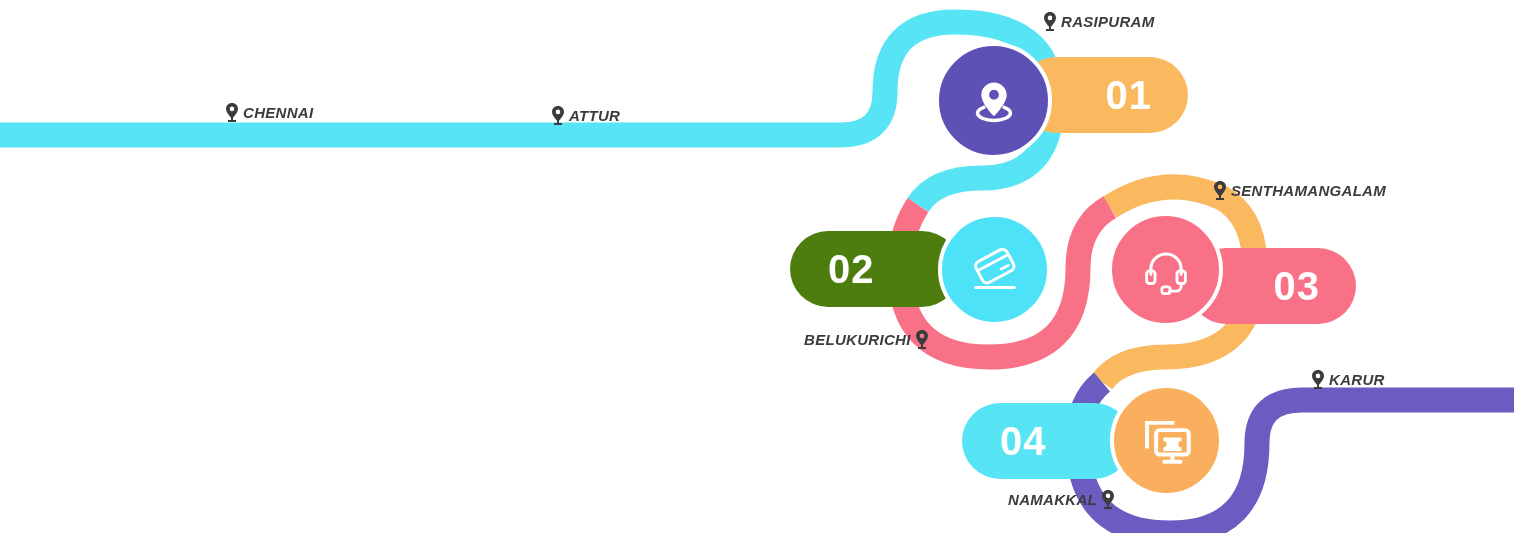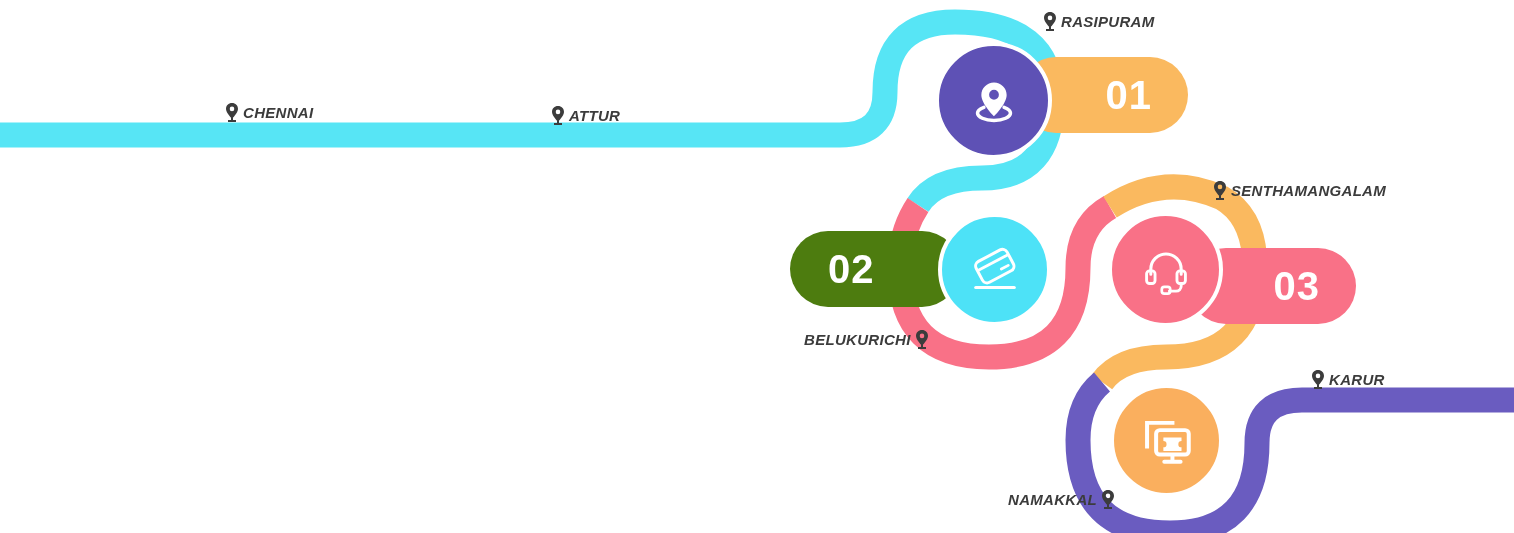--- a/index.html
+++ b/index.html
@@ -113,20 +113,23 @@
   </div>
 
   <div class="pill left-side" style="left:790px; top:231px; width:170px; background:#4d7c0f;">
     <span>02</span>
   </div>
 
   <div class="pill right-side" style="left:1188px; top:248px; width:168px; background:#F97187;">
     <span>03</span>
   </div>
 
+  <div class="pill left-side" style="left:962px; top:403px; width:170px; background:#57E5F5;">
+    <span>04</span>
+  </div>
 
   <div class="node" style="left:935px; top:42px; width:117px; height:117px; background:#5E51B5;">
     <span>
       <svg width="54" height="54" viewBox="0 0 64 64">
         <path d="M32 10c-8.3 0-15 6.6-15 14.8 0 10.6 15 25.2 15 25.2s15-14.6 15-25.2C47 16.6 40.3 10 32 10z
                  m0 20.4a5.8 5.8 0 1 1 0-11.6 5.8 5.8 0 0 1 0 11.6z" fill="#ffffff"></path>
         <path d="M20 39.5c-4.6 1.6-7.5 4-7.5 6.8 0 4.8 8.7 8.7 19.5 8.7s19.5-3.9 19.5-8.7c0-2.8-2.9-5.2-7.5-6.8" fill="none" stroke="#ffffff" stroke-width="4.2" stroke-linecap="round"></path>
       </svg>
     </span>
   </div>

